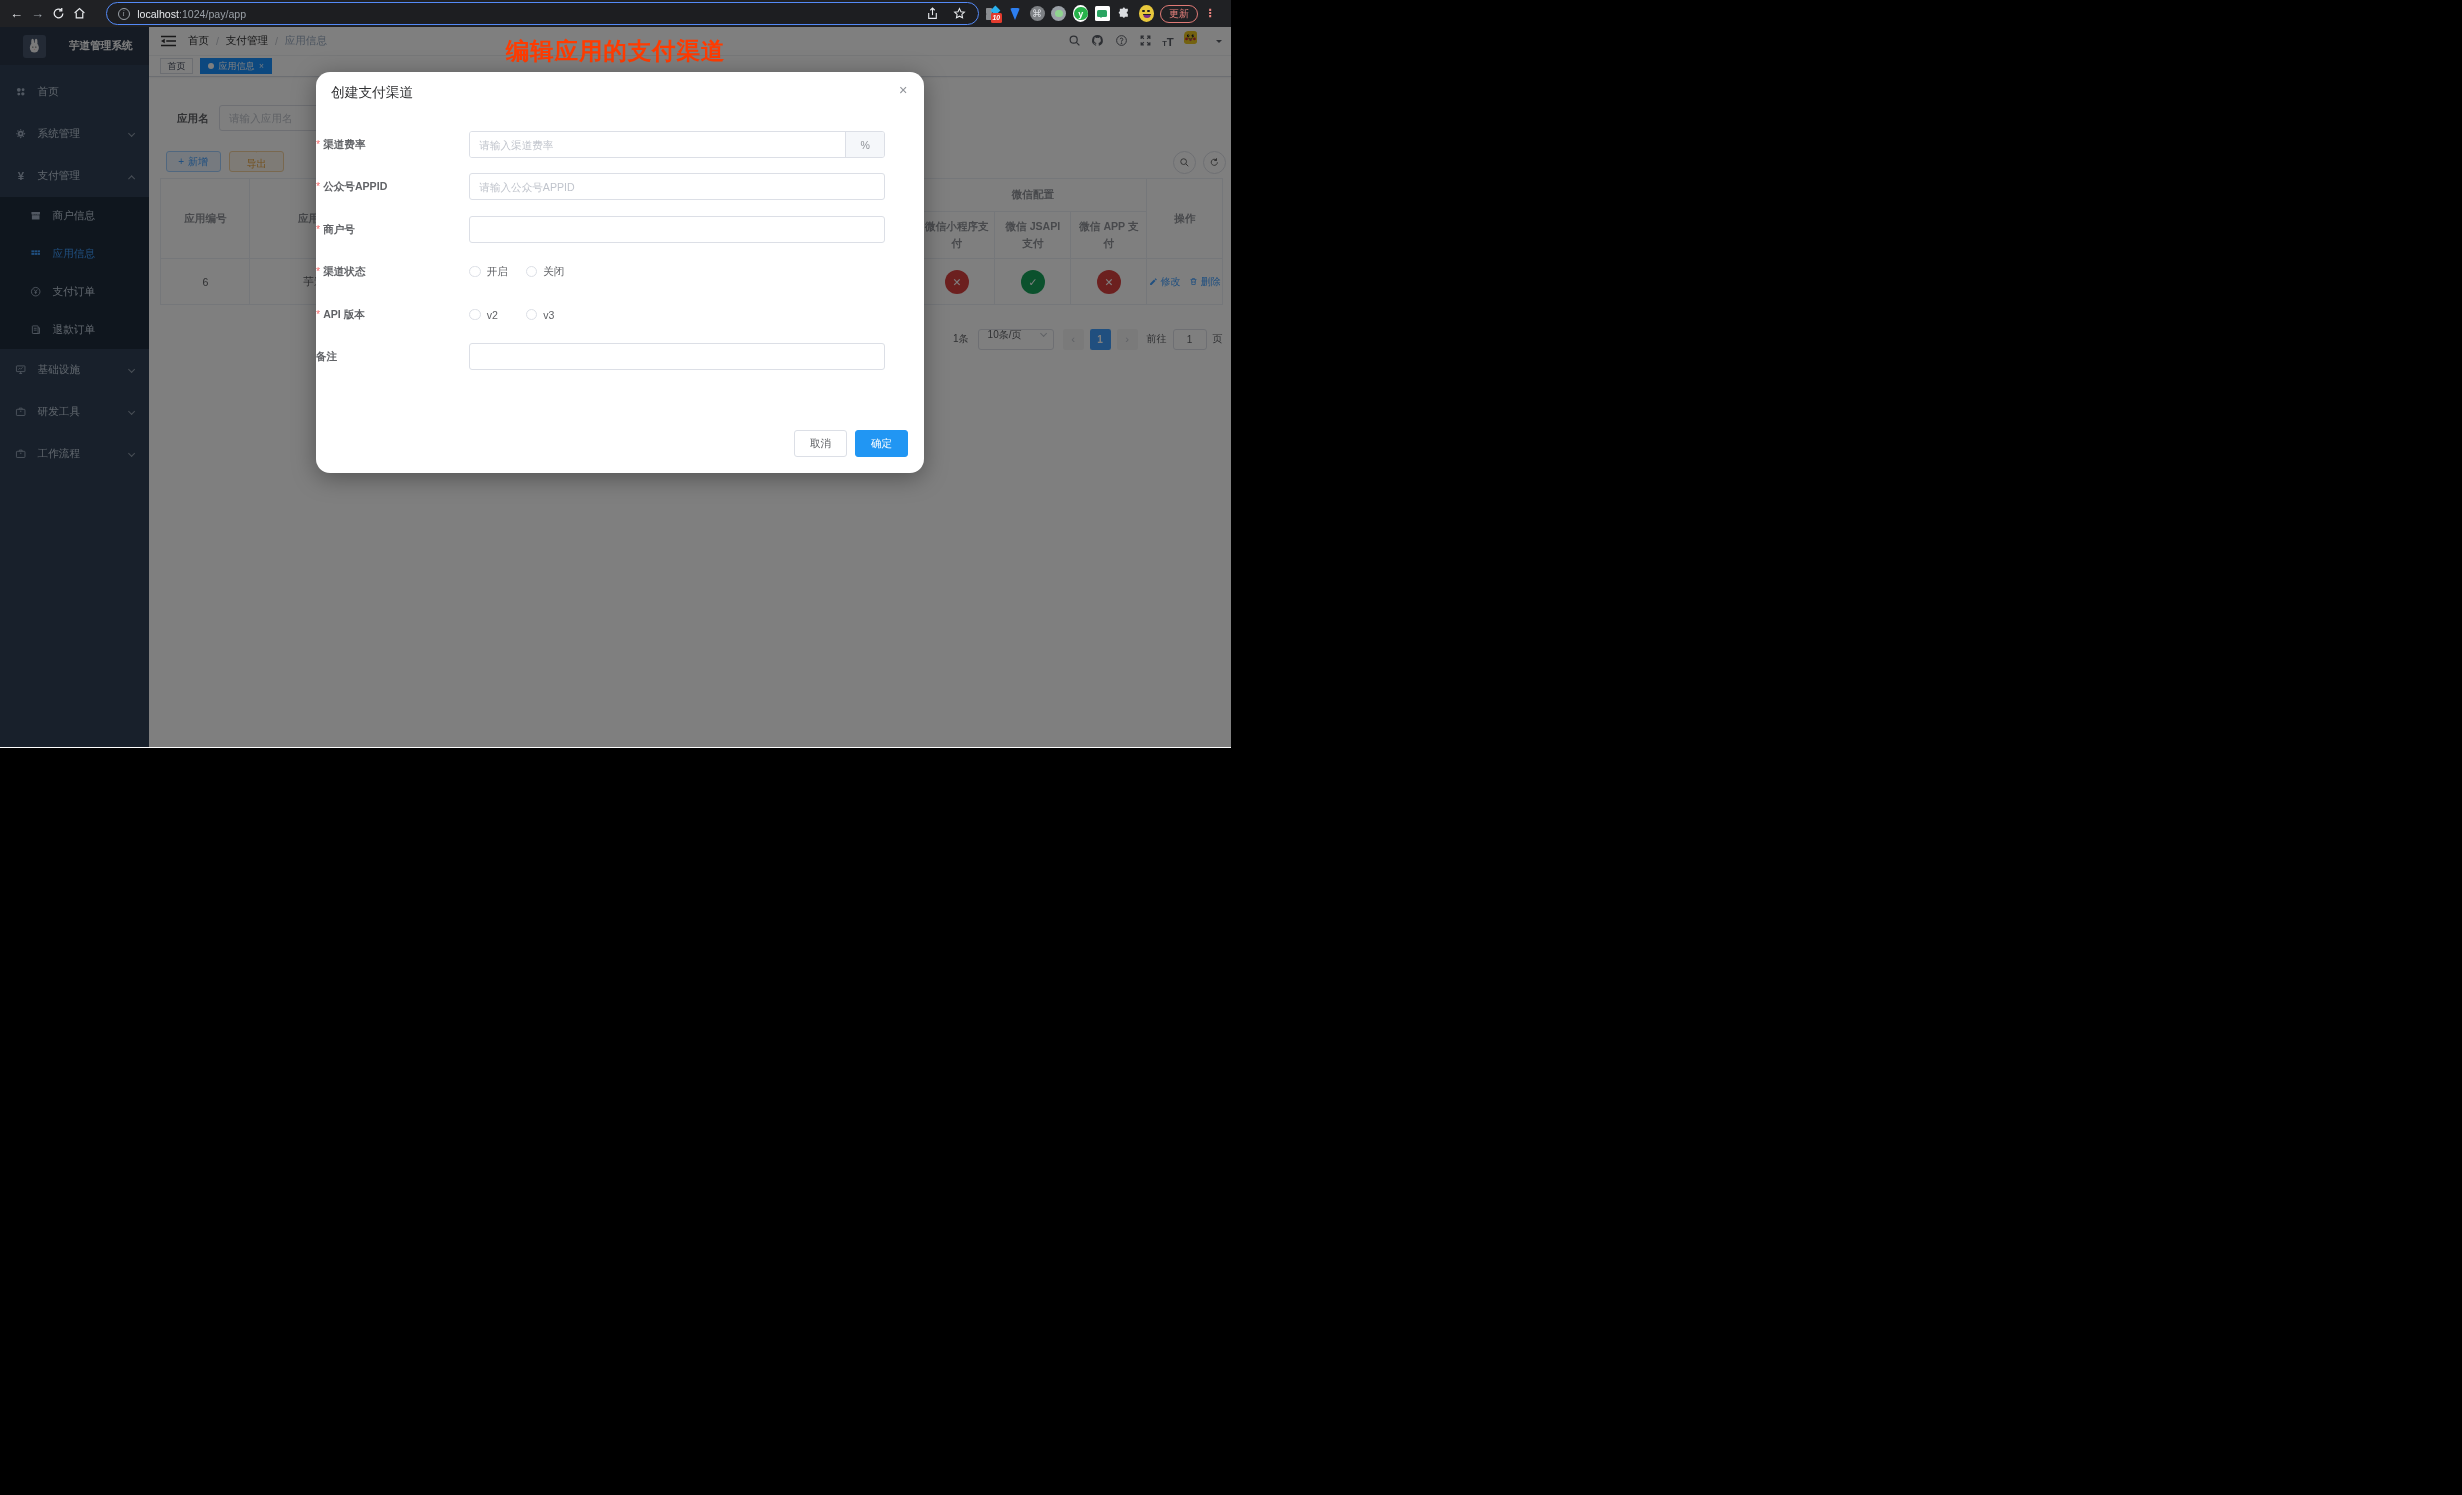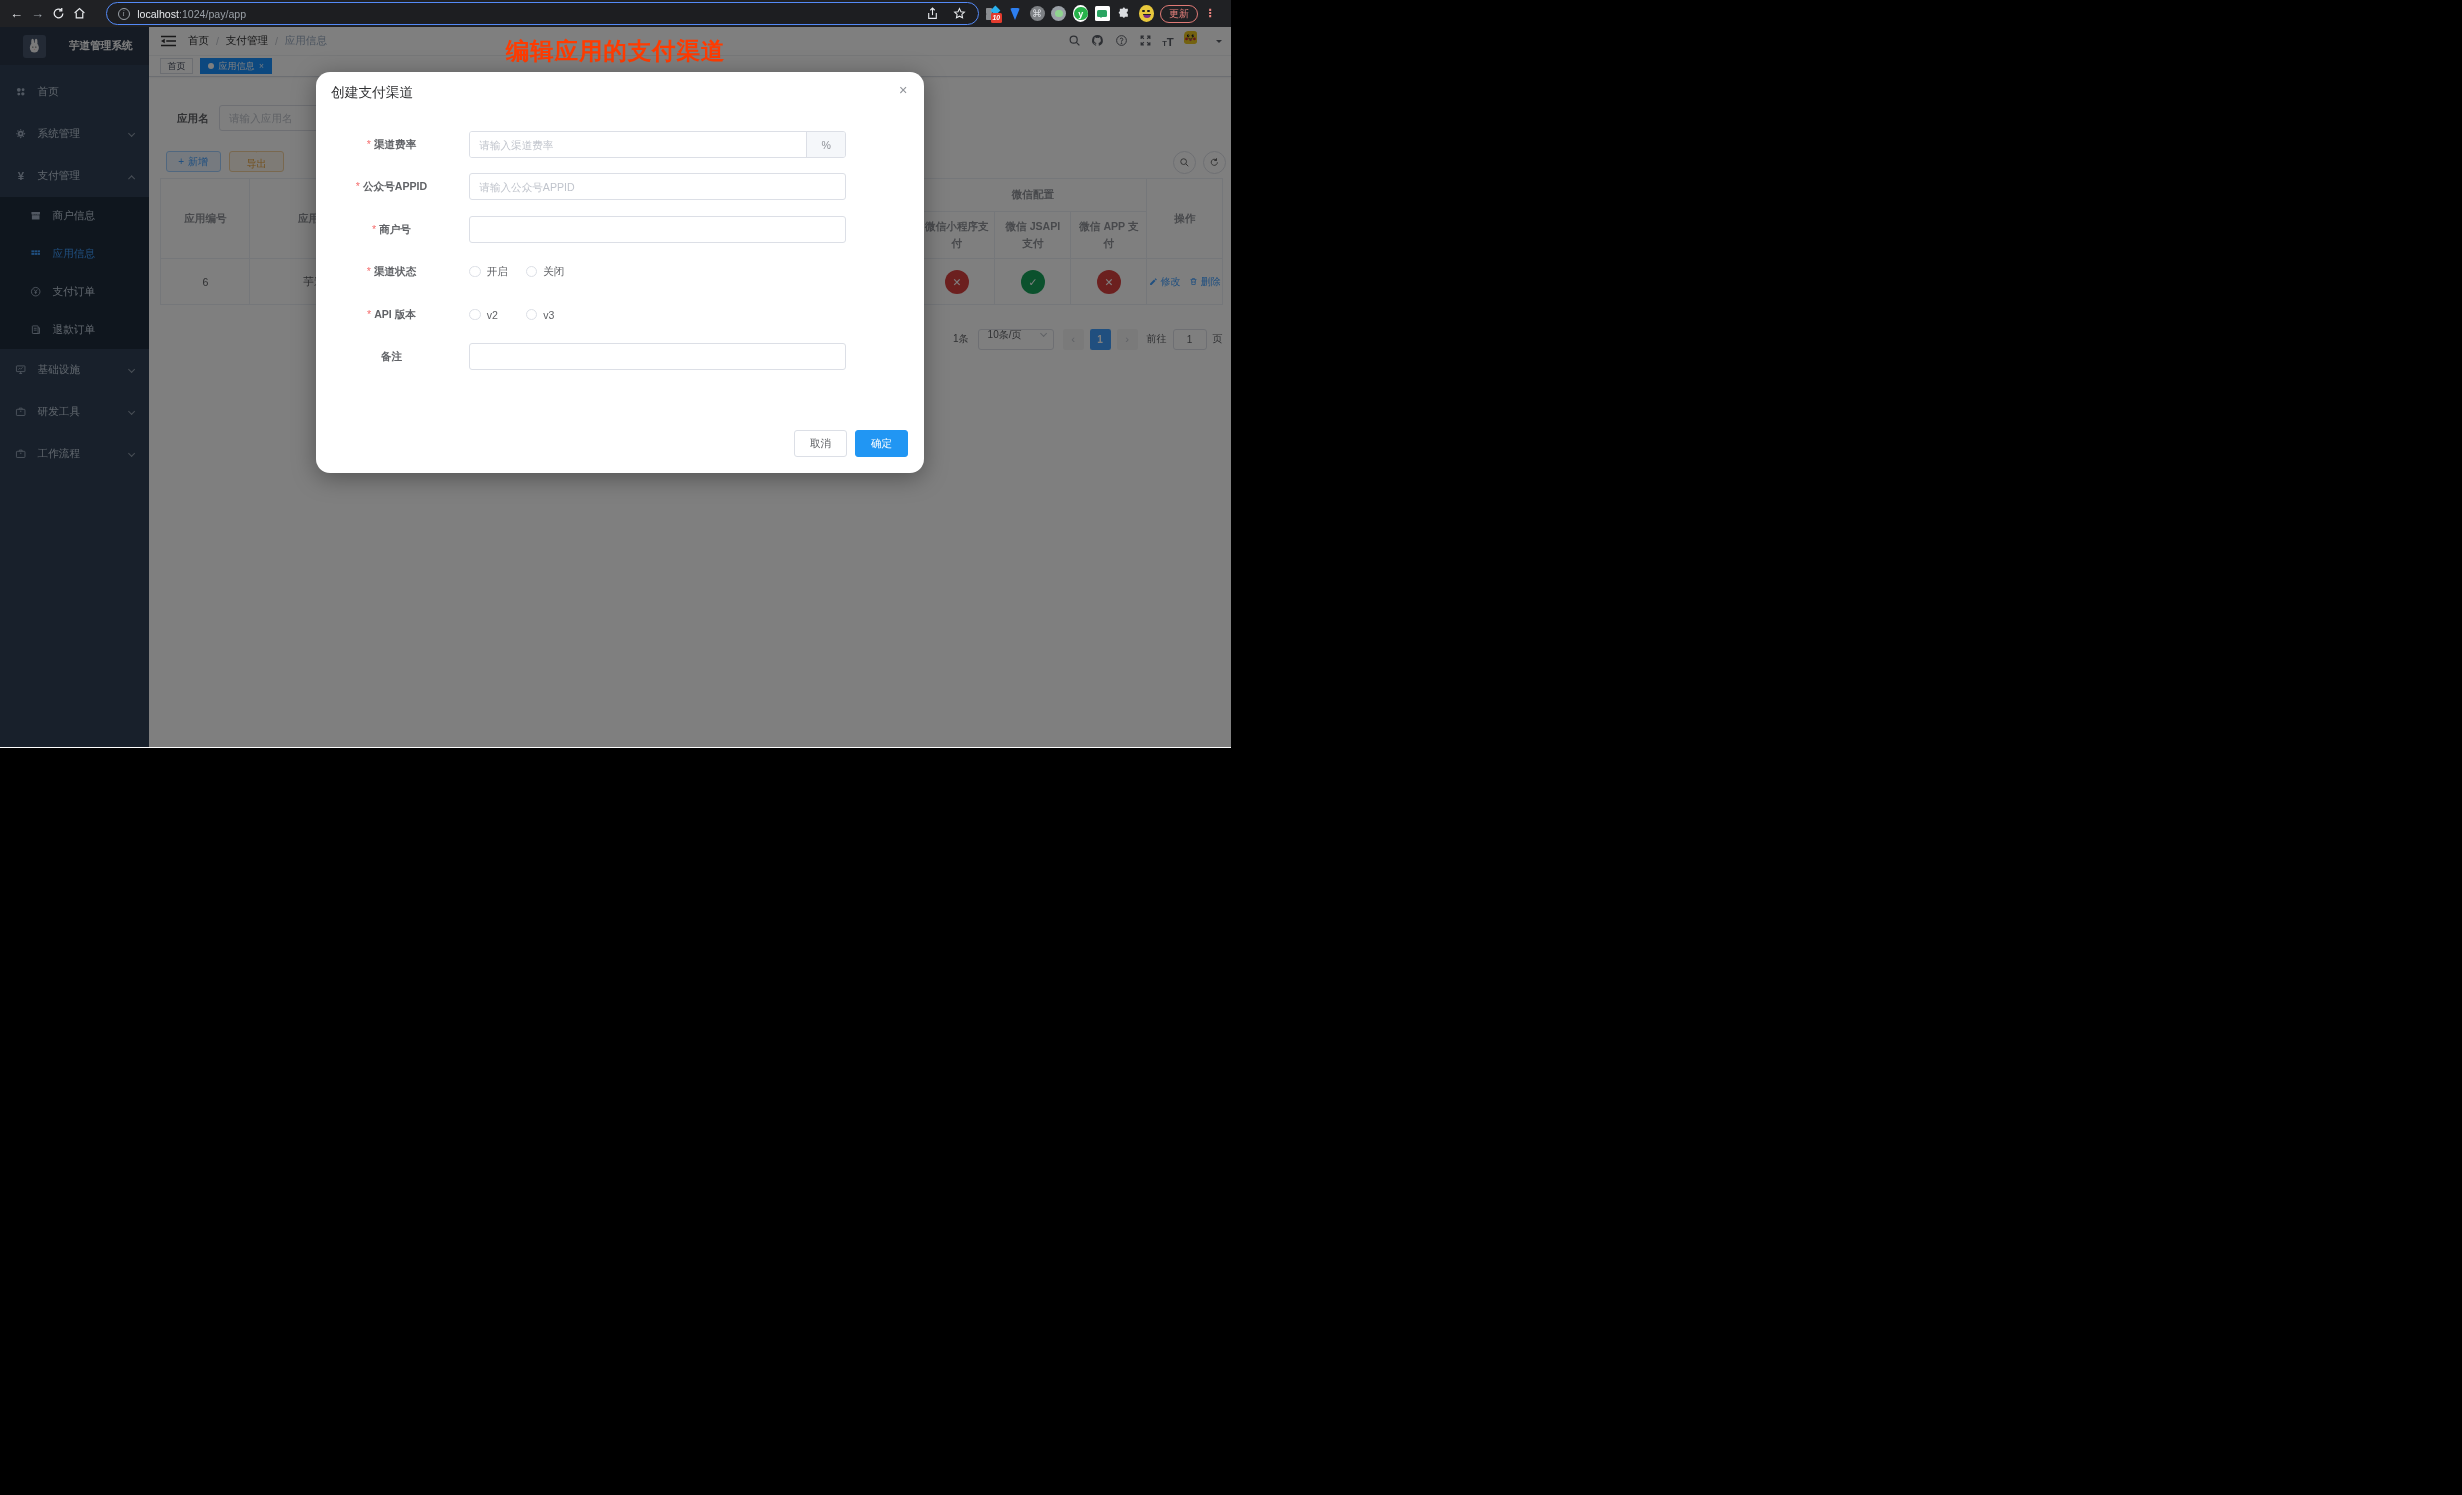--- a/index.html
+++ b/index.html
@@ -125,23 +125,23 @@
   
   .overlay{ position:absolute; left:0; top:27px; width:1231px; height:720px; background:rgba(0,0,0,.5); z-index:50; }
   .annotation{ position:absolute; left:0; top:35px; width:1231px; text-align:center; z-index:60;
     font-size:23.6px; font-weight:700; color:#ff3b00; letter-spacing:0.8px; }
 
   .modal{ position:absolute; left:316px; top:72px; width:608px; height:401px; background:#fff; border-radius:14px;
     box-shadow:0 4.6px 23px rgba(0,0,0,.35); z-index:100;text-decoration:underline; }
   .m-title{ position:absolute; left:15px; top:12px; font-size:13.7px; color:#303133; }
   .m-close{ position:absolute; right:16.7px; top:10.6px; font-size:14.4px; color:#909399; cursor:pointer; line-height:1;}
   .m-row{ position:absolute; left:0; width:608px; height:27px; display:flex; }
-  .m-label{ width:151px; text-align:center; line-height:27px; font-size:10.6px; color:#606266; font-weight:600; flex:0 0 auto;}
+  .m-label{ width:151px; text-align:left; line-height:27px; font-size:10.6px; color:#606266; font-weight:600; flex:0 0 auto;}
   .req{ color:#f56c6c; margin-right:3px; font-weight:400;}
-  .m-field{ margin-left:2.3px; width:377px; display:flex; align-items:center; }
+  .m-field{ margin-left:2.3px; width:416px; display:flex; align-items:center; }
   .m-input{ width:436px; height:27px; border:0.8px solid #dcdfe6; border-radius:3px; padding:0 9px; font-size:10.6px; color:#606266;}
   .m-input::placeholder{ color:#c0c4cc; }
   .igroup{ width:436px; height:27px; border:0.8px solid #dcdfe6; border-radius:3px; display:flex; overflow:hidden;}
   .igroup input{ flex:1; border:none; outline:none; padding:0 9px; font-size:10.6px; color:#606266;}
   .igroup input::placeholder{ color:#c0c4cc; }
   .isuffix{ width:39px; background:#f5f7fa; border-left:0.8px solid #dcdfe6; color:#909399; font-size:10.6px;
     display:flex; align-items:center; justify-content:center; }
   .radio{ display:flex; align-items:center; gap:6px; font-size:10.6px; color:#606266; cursor:pointer;}
   .rdot{ width:11.4px; height:11.4px; border:0.8px solid #dcdfe6; border-radius:50%; background:#fff;}
   .m-footer-btn{ position:absolute; top:358px; height:27px; border-radius:3px; font-size:10.6px;

